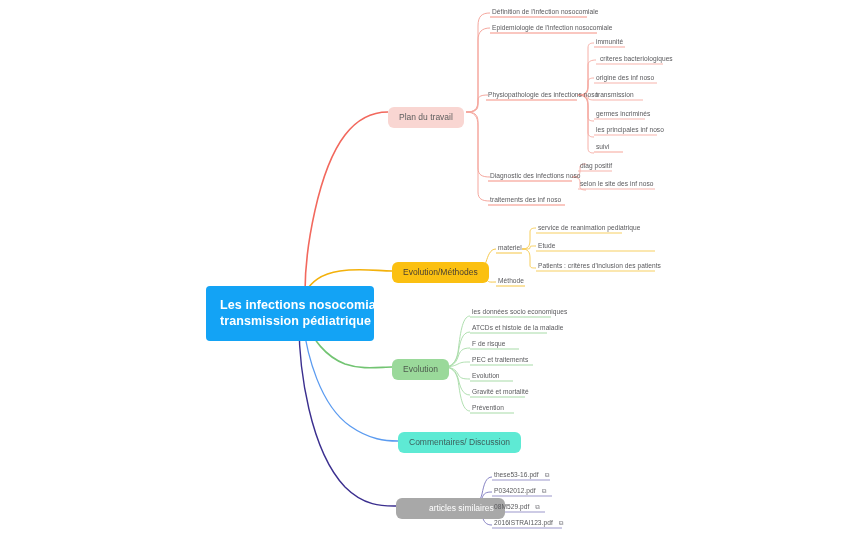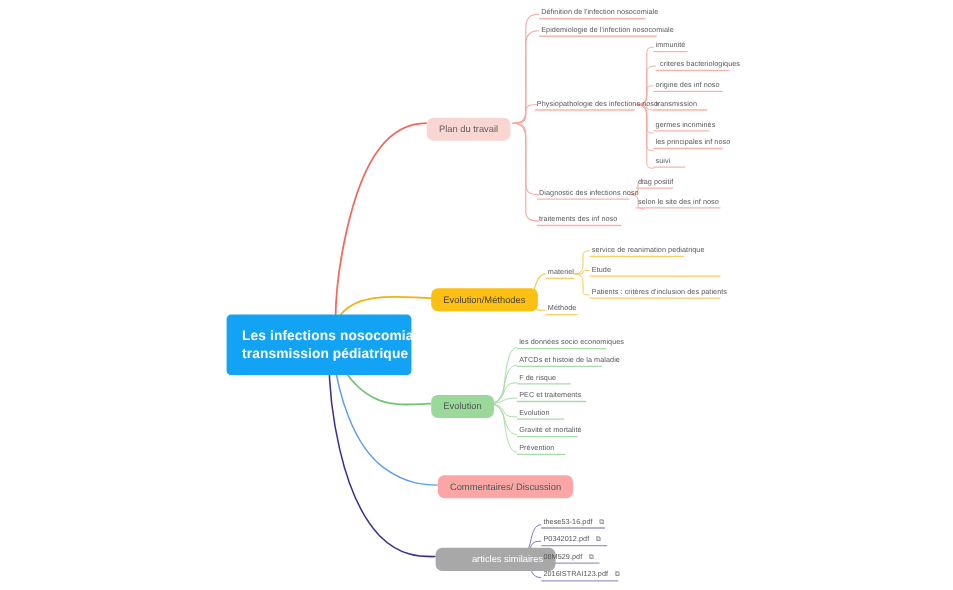--- a/index.html
+++ b/index.html
@@ -49,21 +49,21 @@
   
   .pill {
     border-radius: 6px;
     padding: 5px 11px;
     font-size: 8.5px;
     text-align: center;
   }
   .pill-plan       { background: #f9d6d2; color: #5e5e5e; }
   .pill-materiel   { background: #fbc011; color: #4a4032; }
   .pill-resultats  { background: #9ad99a; color: #4e5b4e; }
-  .pill-comment    { background: #fca5a5; color: #3d5f5c; }
+  .pill-comment    { background: #5eead4; color: #3d5f5c; }
   .pill-articles   { background: #a8a8a8; color: #ffffff; padding-left: 33px; }
   
   .leaf {
     font-size: 6.6px;
     color: #59595c;
     padding: 0 2px 2px 2px;
     letter-spacing: .05px;
   }
   .clip {
     display: inline-block;

